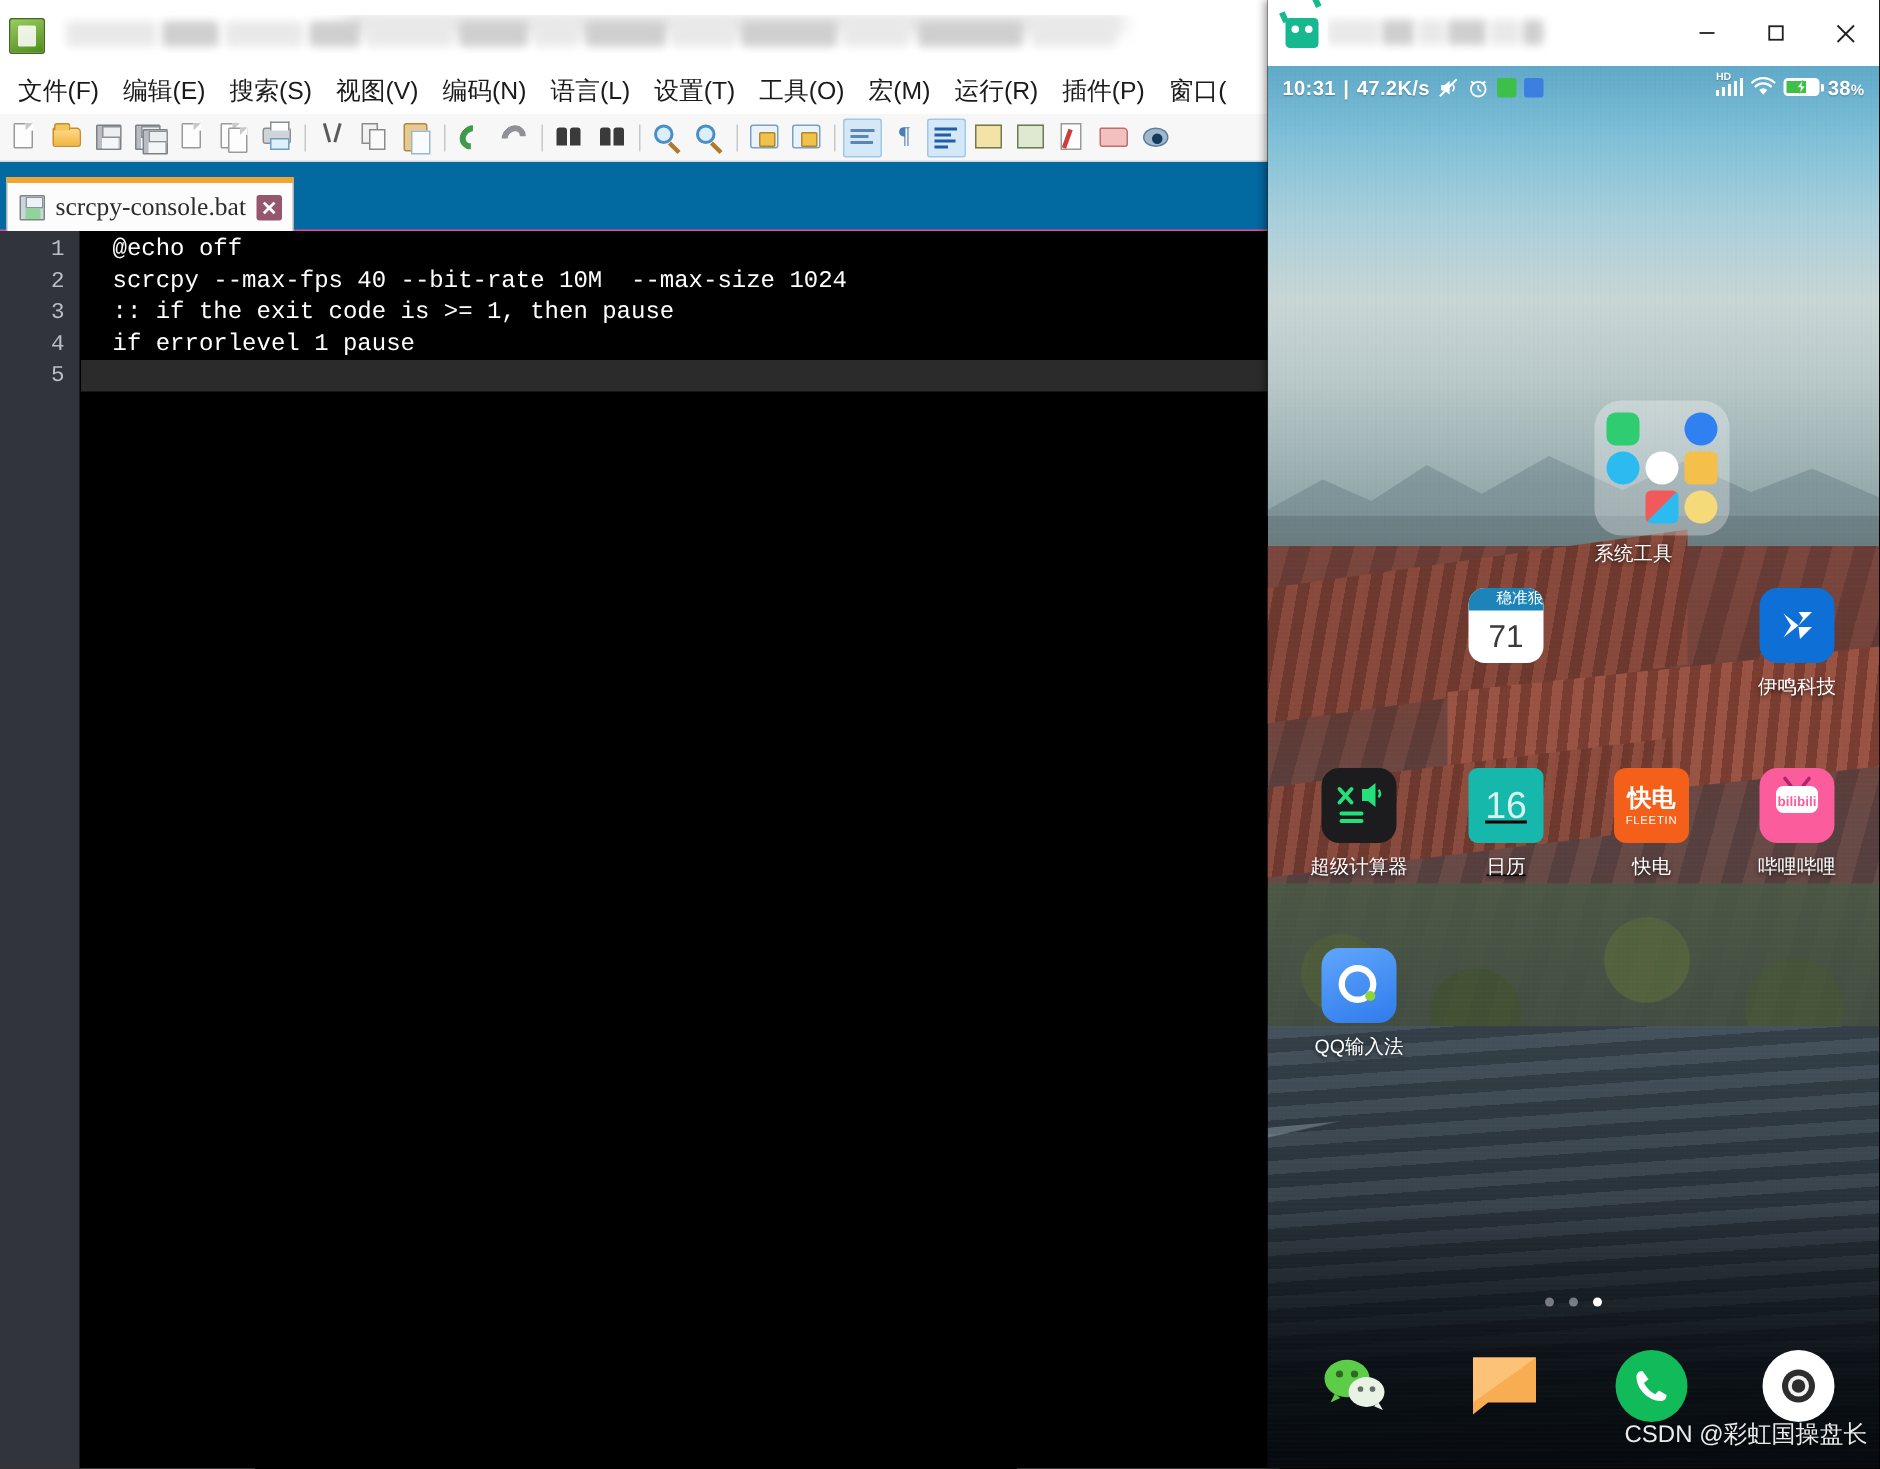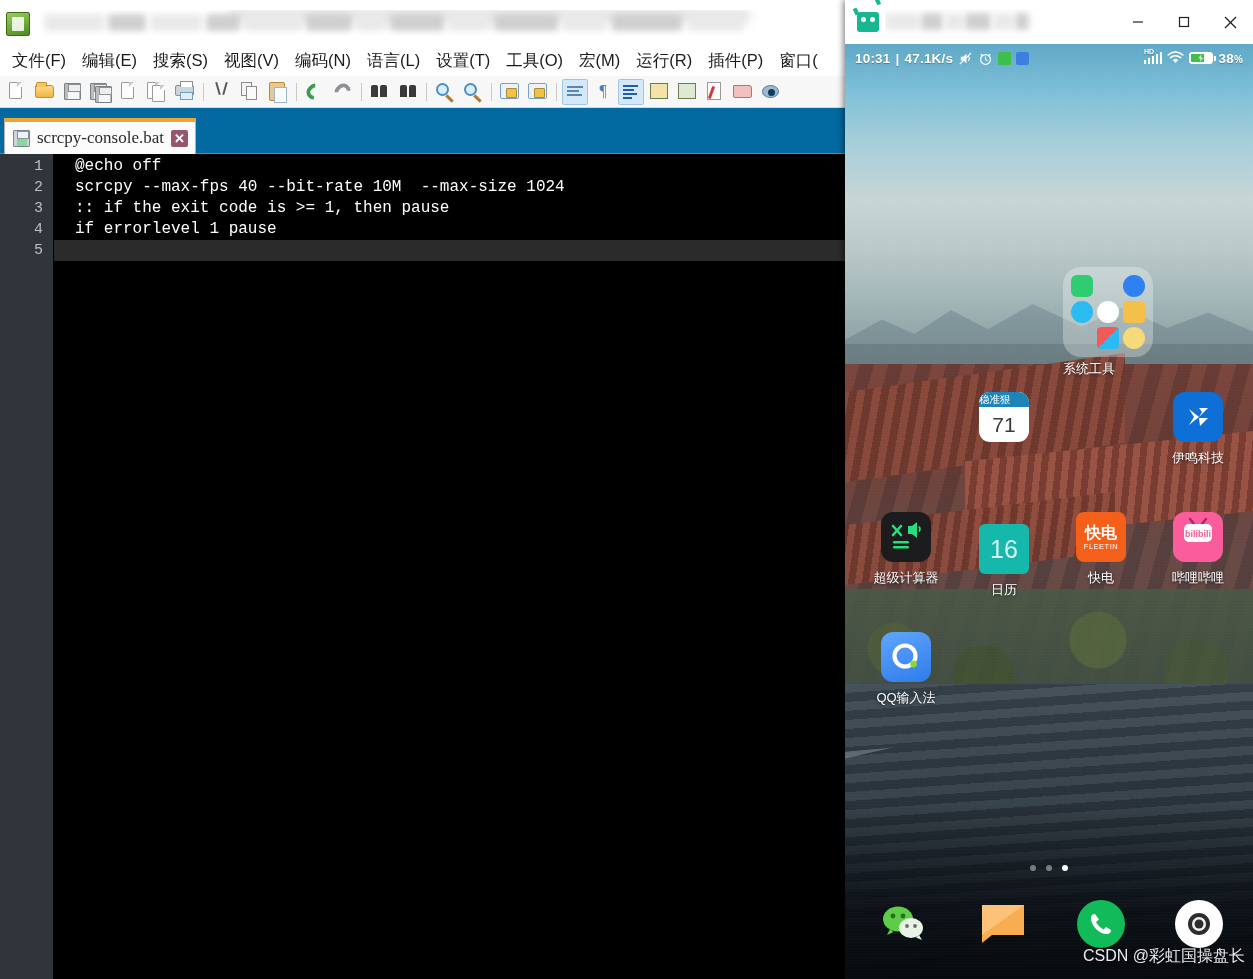--- a/index.html
+++ b/index.html
@@ -556,21 +556,21 @@
       <div class="wp-greens"></div>
       <div class="wp-stairs"></div>
       <div class="wp-rail"></div>
       <div class="wp-dark"></div>
       <div class="wp-grain"></div>
 
       <div class="statusbar">
         <div class="sb-left">
           <span class="sb-text">10:31</span>
           <span class="sb-text">|</span>
-          <span class="sb-text">47.1K/s</span>
+          <span class="sb-text">47.2K/s</span>
           <span class="sb-icon">
             <svg width="15" height="15" viewBox="0 0 16 16">
               <path d="M3 6 h2.5 L9 3 v10 L5.5 10 H3 z" fill="#fff"></path>
               <line x1="2" y1="14" x2="14" y2="2" stroke="#fff" stroke-width="1.4"></line>
               <path d="M11 5.5 a3.5 3.5 0 0 1 0 5" fill="none" stroke="#fff" stroke-width="1.2"></path>
             </svg>
           </span>
           <span class="sb-icon">
             <svg width="15" height="15" viewBox="0 0 16 16">
               <circle cx="8" cy="9" r="5.2" fill="none" stroke="#fff" stroke-width="1.3"></circle>
@@ -620,21 +620,21 @@
           <span class="folder-mini" style="background:#f5c04a;border-radius:4px;"></span>
           <span style="width:22px;height:22px;"></span>
           <span class="folder-mini" style="background:linear-gradient(135deg,#f05a5a 50%,#2bbbf0 50%);border-radius:4px;"></span>
           <span class="folder-mini" style="background:#f6d978;"></span>
         </div>
         <div class="folder-label">系统工具</div>
 
 
         <div class="app" style="left:110px;top:320px;">
           <div class="app-icon" style="background:#fff;flex-direction:column;border-radius:11px;">
-            <div style="width:100%;background:#1c84b8;color:#fff;font-size:10.5px;line-height:15px;text-align:left;">稳准狠</div>
+            <div style="width:100%;background:#1c84b8;color:#fff;font-size:10.5px;line-height:15px;text-align:right;">稳准狠</div>
             <div style="flex:1;display:flex;align-items:center;justify-content:center;color:#3a3a3a;font-size:21px;">71</div>
           </div>
           <div class="app-label"></div>
         </div>
 
 
         <div class="app" style="left:12px;top:440px;">
           <div class="app-icon" style="background:#1c1c1e;">
             <svg width="36" height="32" viewBox="0 0 36 32">
               <path d="M5 5 L13 14 M13 5 L5 14" stroke="#24e07a" stroke-width="2.6" stroke-linecap="round"></path>
@@ -651,21 +651,21 @@
           <div class="app-icon" style="background:#0e6fd6;">
             <svg width="32" height="32" viewBox="0 0 32 32">
               <path d="M7 8 L17 16 L7 24 L12 16 z" fill="#fff"></path>
               <path d="M17 7 L26 7 L17 16 L20 11 z" fill="#fff"></path>
               <path d="M17 17 L26 17 L18 25 z" fill="#fff"></path>
             </svg>
           </div>
           <div class="app-label">伊鸣科技</div>
         </div>
 
-        <div class="app" style="left:110px;top:452px;">
+        <div class="app" style="left:110px;top:440px;text-decoration:underline;">
           <div class="app-icon" style="background:#16b8ab;border-radius:6px;">
             <span style="color:rgba(255,255,255,.82);font-size:25px;font-family:'Liberation Sans',sans-serif;">16</span>
           </div>
           <div class="app-label">日历</div>
         </div>
 
         <div class="app" style="left:207px;top:440px;">
           <div class="app-icon" style="background:#f4601a;flex-direction:column;border-radius:8px;">
             <span style="color:#fff;font-size:16px;font-weight:bold;line-height:19px;">快电</span>
             <span style="color:#fff;font-size:7.5px;letter-spacing:.5px;">FLEETIN</span>

